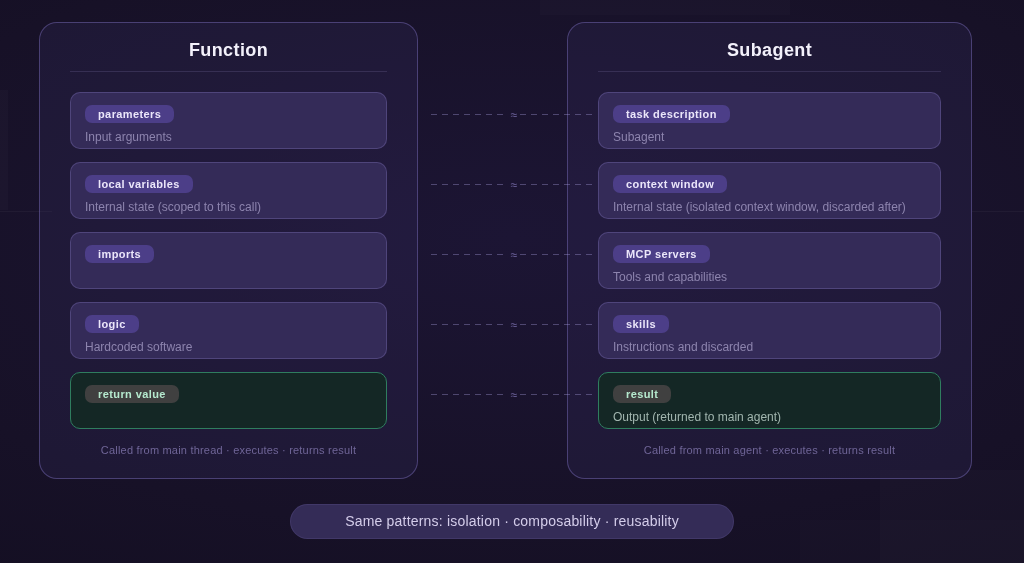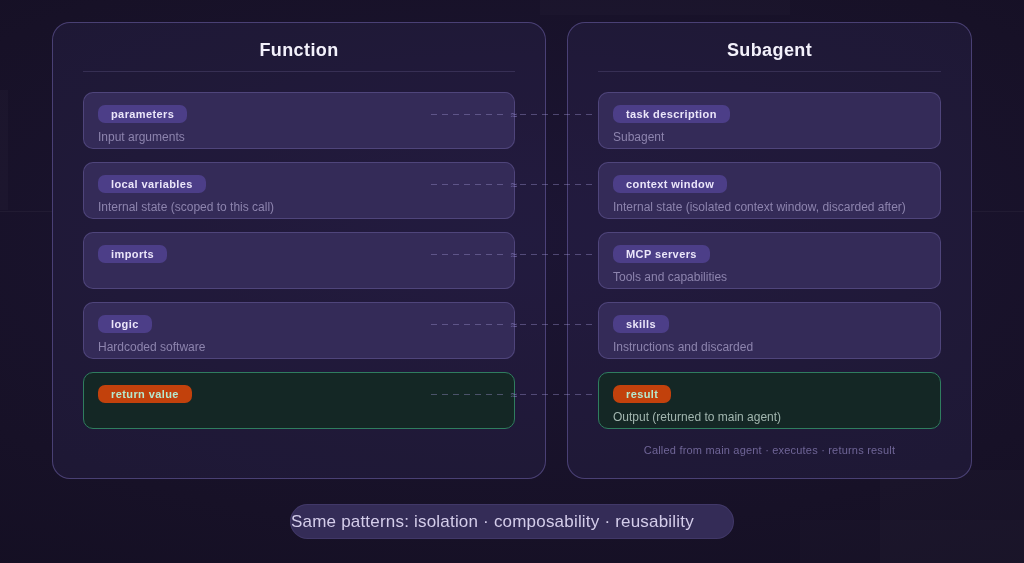--- a/index.html
+++ b/index.html
@@ -19,21 +19,21 @@
   .bgb5 { left:800px; top:520px; width:224px; height:43px; background:rgba(255,255,255,0.012); }
   .bgb6 { left:0; top:90px; width:8px; height:120px; background:rgba(255,255,255,0.02); }
 
   .panel {
     position:absolute; top:22px; height:457px;
     box-sizing:border-box; padding:0 30px;
     background:rgba(60,50,105,0.22);
     border:1px solid rgba(126,112,192,0.45);
     border-radius:18px;
   }
-  .panel-left  { left:52px;  width:494px; }
+  .panel-left  { left:39px;  width:379px; }
   .panel-right { left:567px; width:405px; }
 
   .panel-title {
     margin-top:15px; text-align:center;
     font-size:18px; font-weight:700; letter-spacing:0.4px;
     color:#f3f1fb; line-height:24px;
   }
   .divider { height:1px; margin-top:9px; background:rgba(160,148,210,0.18); }
 
   .rows { margin-top:20px; }
@@ -43,21 +43,21 @@
     background:#342b58; border:1px solid rgba(152,138,215,0.28);
   }
   .row .badge {
     display:inline-block; font-size:11px; font-weight:700;
     letter-spacing:0.4px; line-height:18px; padding:0 13px;
     border-radius:7px; background:#4c3e88; color:#ebe6fa;
   }
   .row .desc { margin-top:7px; font-size:12px; color:#8d84ae; }
 
   .row.green { background:#142725; border:1px solid #2f7d5f; }
-  .row.green .badge { background:#c2410c; color:#b5e9ce; }
+  .row.green .badge { background:#404040; color:#b5e9ce; }
   .row.green .desc  { color:#a2b6af; }
 
   .panel-footer {
     text-align:center; margin-top:15px;
     font-size:11px; color:#6f6597; letter-spacing:0.2px;
   }
 
   .connector {
     position:absolute; left:431px; width:166px; height:13px;
     display:flex; align-items:center; z-index:3;
@@ -71,22 +71,22 @@
     margin:0 3px; font-size:12px; line-height:10px;
     color:#8478ba; opacity:0.8;
   }
   .c1 { top:108px; } .c2 { top:178px; } .c3 { top:248px; }
   .c4 { top:318px; } .c5 { top:388px; }
 
   .bottom-pill {
     position:absolute; left:290px; top:504px; width:444px; height:35px;
     box-sizing:border-box; border-radius:18px;
     background:#342c57; border:1px solid rgba(150,138,210,0.14);
-    color:#d4cdea; font-size:17px; letter-spacing:0.2px;
-    line-height:33px; 
+    color:#d4cdea; font-size:14px; letter-spacing:0.2px;
+    line-height:33px; text-align:center;
   }
 </style>
 </head>
 <body>
 
 <div class="bg-block bgb1"></div>
 <div class="bg-block bgb2"></div>
 <div class="bg-block bgb3"></div>
 <div class="bg-block bgb4"></div>
 <div class="bg-block bgb5"></div>
@@ -108,20 +108,21 @@
       <span class="badge">imports</span>
     </div>
     <div class="row">
       <span class="badge">logic</span>
       <div class="desc">Hardcoded software</div>
     </div>
     <div class="row green">
       <span class="badge">return value</span>
     </div>
   </div>
+  <div class="panel-footer">Called from main thread · executes · returns result</div>
 </div>
 
 <div class="panel panel-right">
   <div class="panel-title">Subagent</div>
   <div class="divider"></div>
   <div class="rows">
     <div class="row">
       <span class="badge">task description</span>
       <div class="desc">Subagent</div>
     </div>

